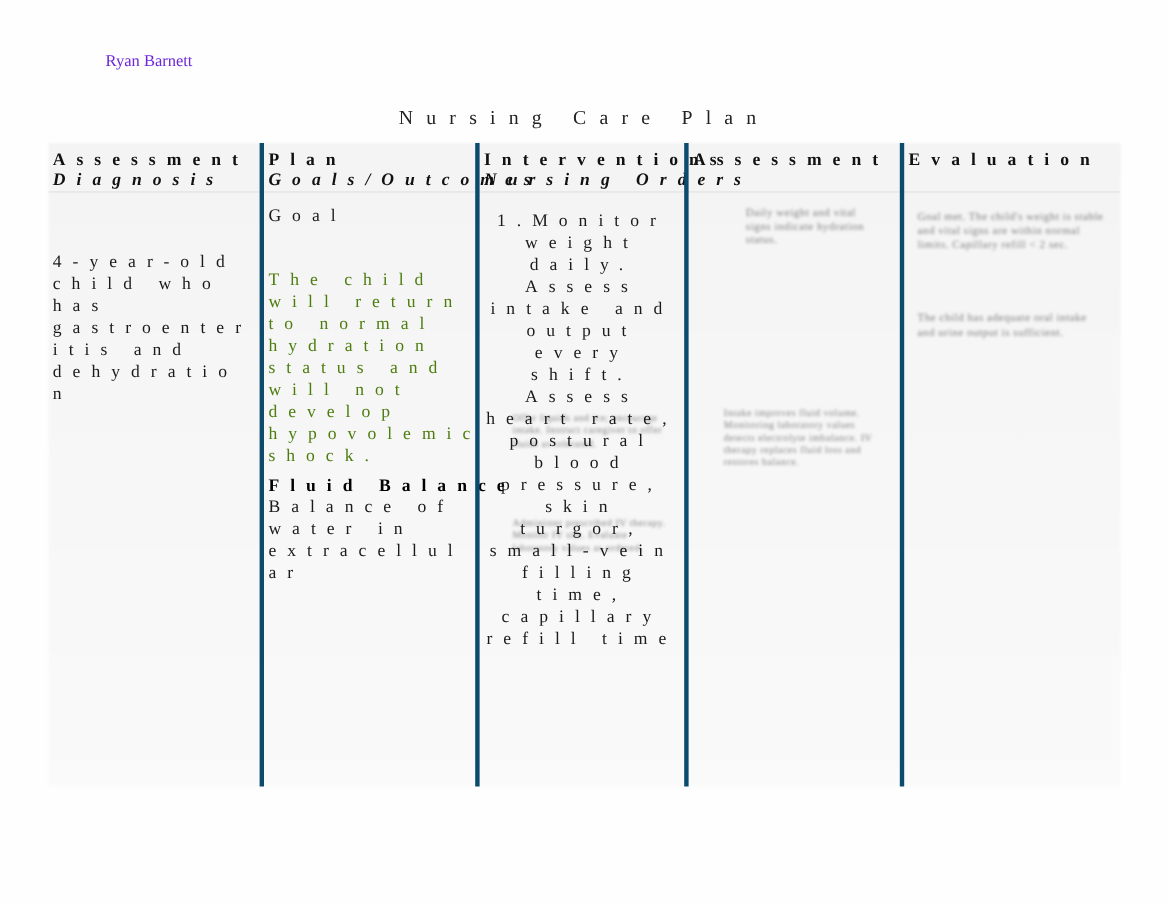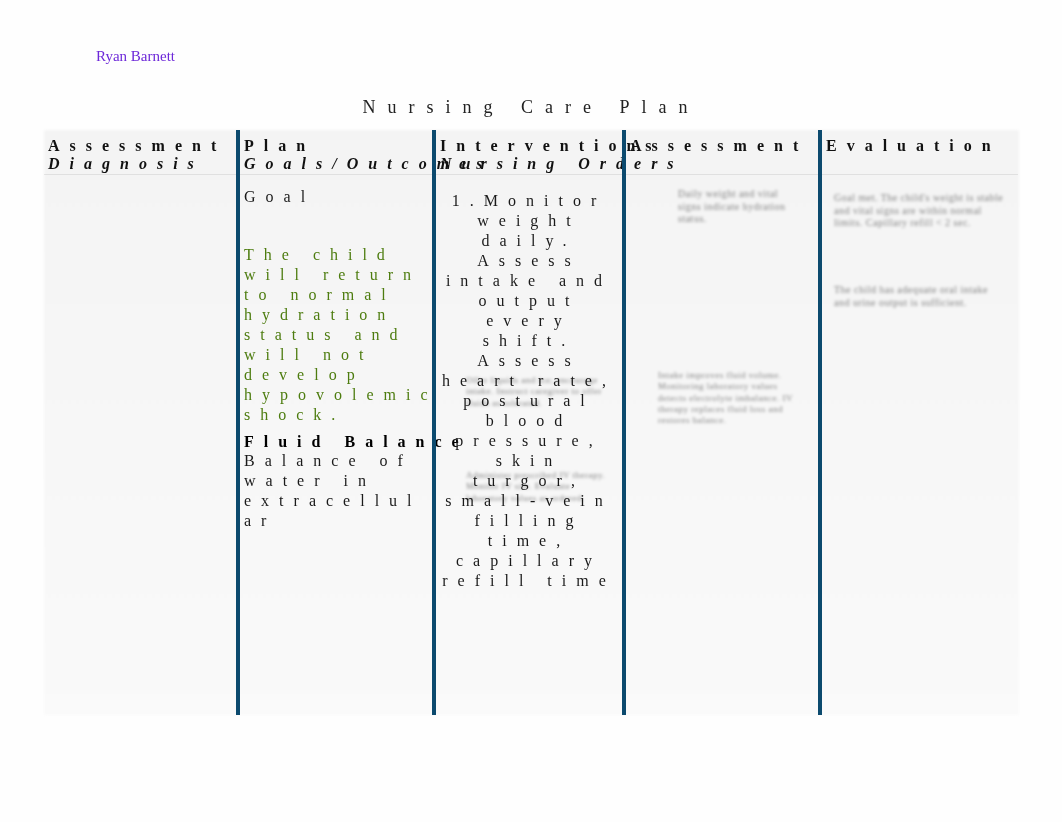--- a/index.html
+++ b/index.html
@@ -179,20 +179,21 @@
 <div class="title">Nursing Care Plan</div>
 
 <div class="table-wrap">
   <div class="table-bg"></div>
   <div class="table">
 
     <div class="col col1">
       <div class="hdr">Assessment</div>
       <div class="subhdr">Diagnosis</div>
       <div class="divider-row"></div>
+      <div class="body-text assess-body">4-year-old child who has gastroenteritis and dehydration</div>
     </div>
 
     <div class="col col2">
       <div class="hdr">Plan</div>
       <div class="subhdr">Goals/Outcomes</div>
       <div class="body-text" style="margin-top:14px;">Goal</div>
       <div class="divider-row"></div>
       <div class="goal-block">
         <div class="goal-text">The child will return to normal hydration status and will not develop hypovolemic shock.</div>
         <div class="fluid-line">

